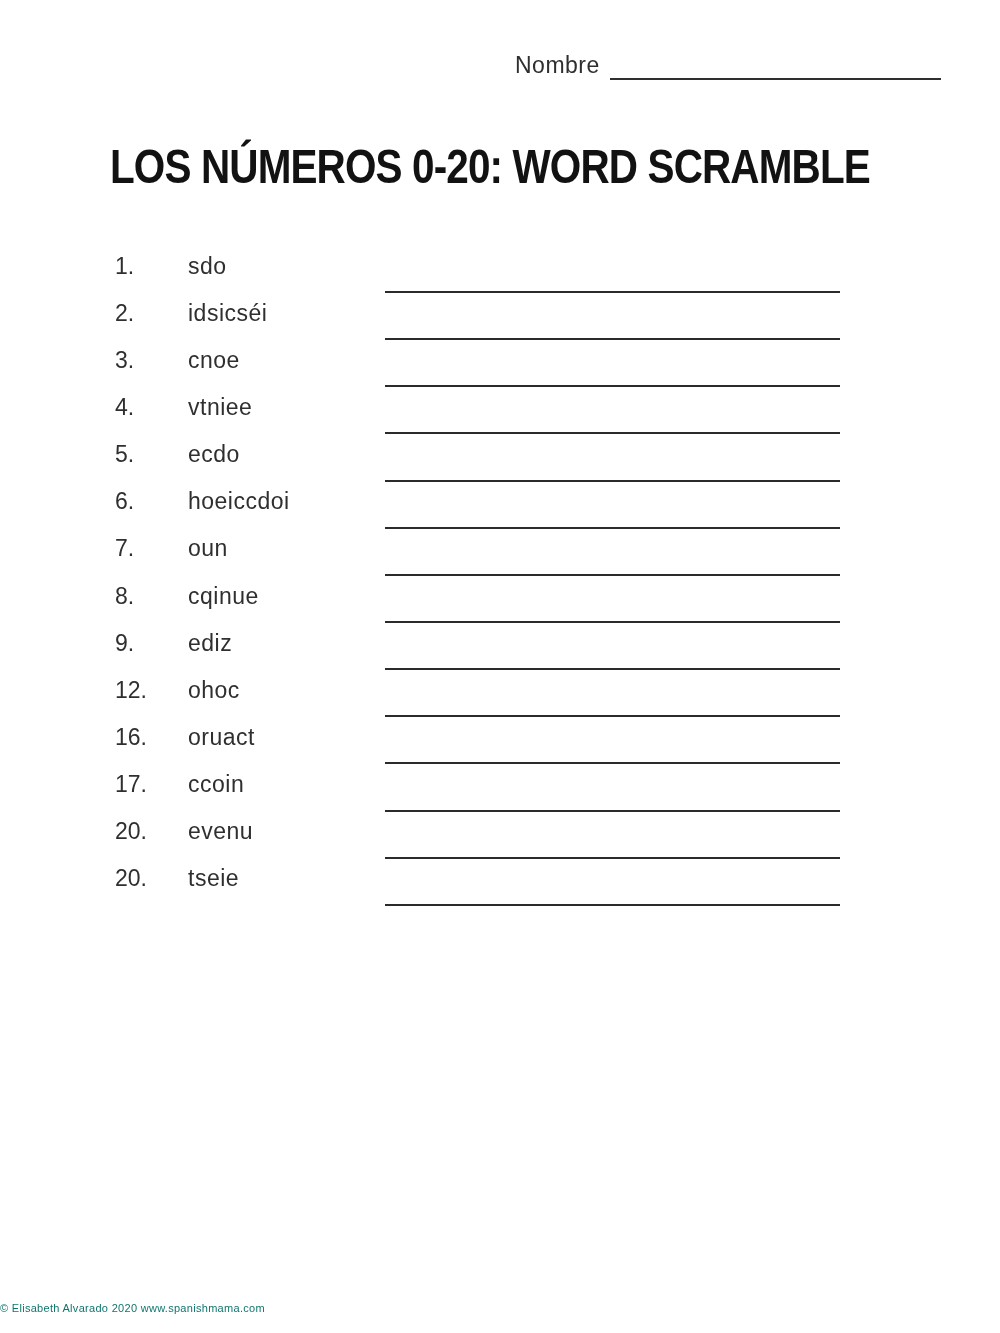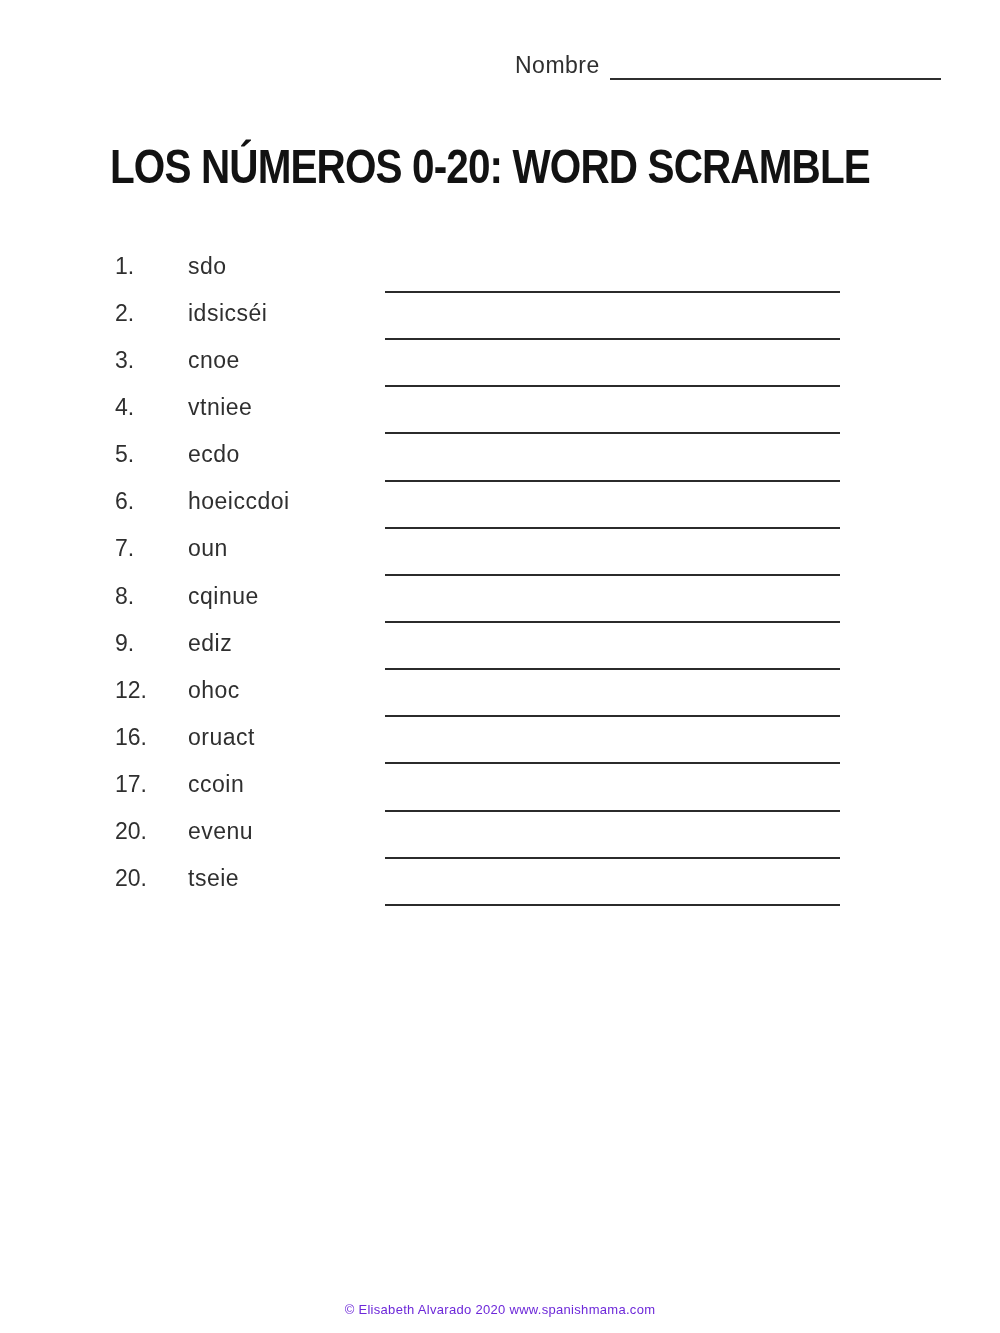--- a/index.html
+++ b/index.html
@@ -78,24 +78,24 @@
     top: 49px;
     width: 455px;
     height: 0;
     border-top: 2px solid #2b2b2b;
   }
   .footer {
     position: absolute;
     left: 0;
     right: 0;
     top: 1302px;
-    text-align: center;
-    font-size: 13px;
+    text-align: left;
+    font-size: 11px;
     letter-spacing: 0.3px;
-    color: #6d28d9;
+    color: #0f766e;
   }
 </style>
 </head>
 <body>
 
 <div class="page">
 
   <div class="name-row">
     <span class="name-label">Nombre</span>
     <span class="name-line"></span>

